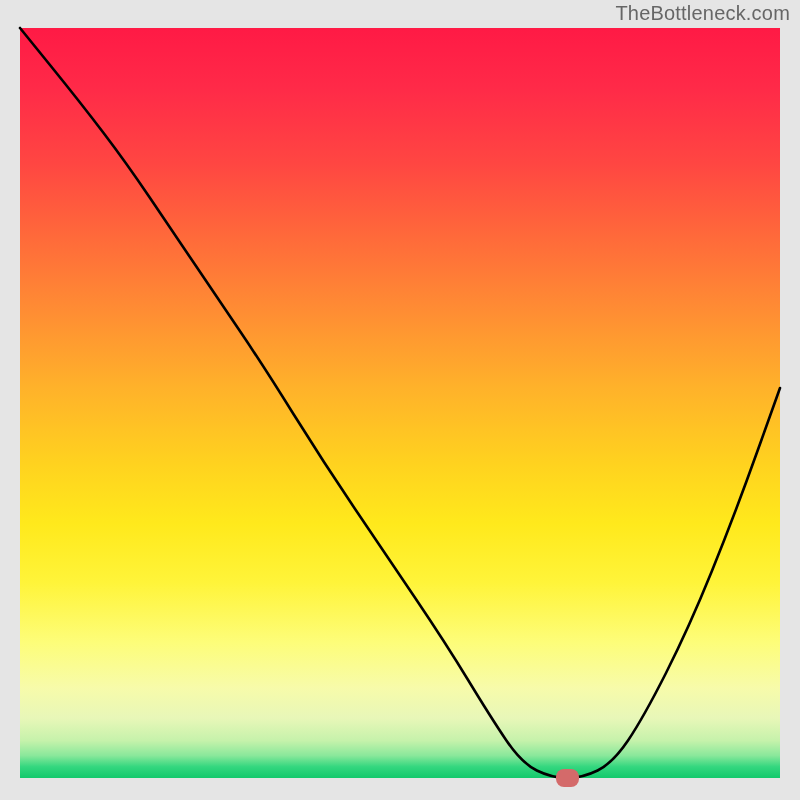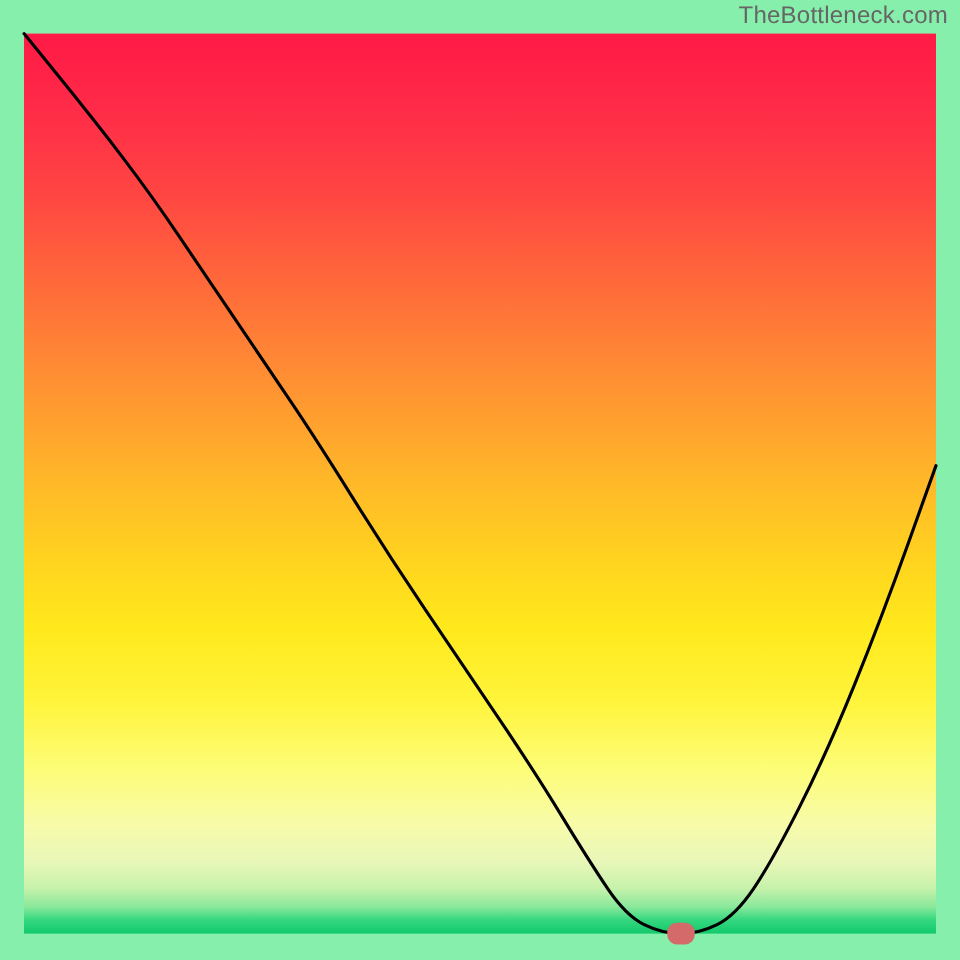--- a/index.html
+++ b/index.html
@@ -8,21 +8,21 @@
     width: 800px;
     height: 800px;
     background: #000;
     overflow: hidden;
     font-family: Arial, Helvetica, sans-serif;
   }
   .frame {
     position: relative;
     width: 800px;
     height: 800px;
-    background: #86efac;
+    background: #e5e5e5;
     text-decoration: underline;
   }
   .watermark {
     position: absolute;
     top: 2px;
     right: 10px;
     color: #666666;
     font-size: 20px;
     font-weight: 500;
     letter-spacing: 0.2px;

